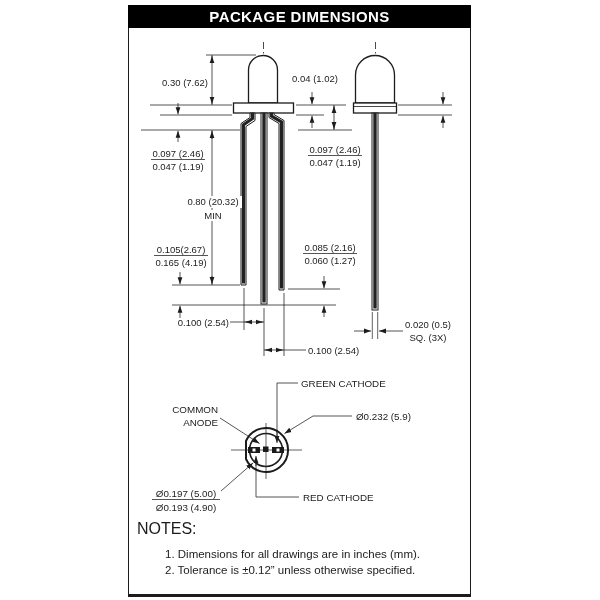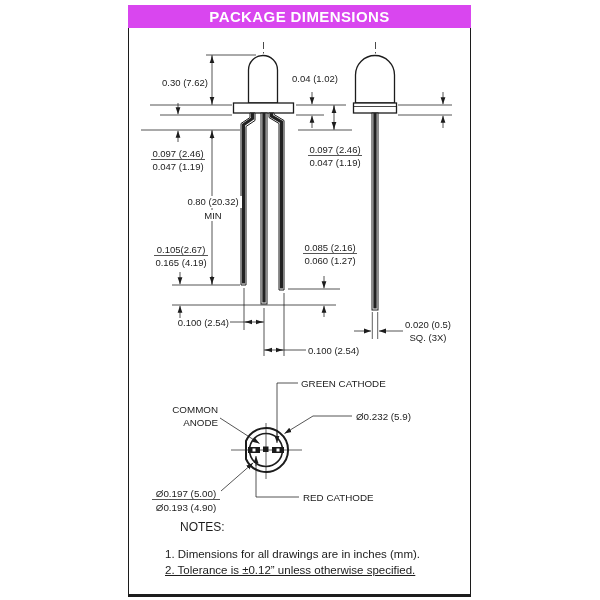--- a/index.html
+++ b/index.html
@@ -5,30 +5,30 @@
   html,body{margin:0;padding:0;}
   body{
     width:600px;height:600px;position:relative;background:#ffffff;
     font-family:"Liberation Sans",sans-serif;overflow:hidden;
   }
   .frame{
     position:absolute;left:128px;top:5px;width:343px;height:592px;
     border:1px solid #1c1c1c;border-bottom-width:3px;background:#fff;box-sizing:border-box;
   }
   .header{
-    position:absolute;left:128px;top:5px;width:343px;height:23px;background:#d946ef;
+    position:absolute;left:128px;top:5px;width:343px;height:23px;background:#000000;
     color:#ffffff;display:flex;align-items:center;justify-content:center;
     font-weight:bold;font-size:15px;letter-spacing:.4px;box-sizing:border-box;
   }
   .drawing{position:absolute;left:0;top:0;}
   svg text{font-family:"Liberation Sans",sans-serif;font-size:9.5px;fill:#1c1c1c;}
   svg .lbl{font-size:9.8px;}
-  .notes-head{position:absolute;left:137px;top:520px;font-size:12px;color:#1c1c1c;margin-left:43px;}
+  .notes-head{position:absolute;left:137px;top:520px;font-size:16px;color:#1c1c1c;}
   .note-item{position:absolute;left:137px;font-size:11.5px;color:#1c1c1c;white-space:nowrap;margin-left:28px;}
-  .n1{top:548px;} .n2{top:564px;text-decoration:underline;}
+  .n1{top:548px;} .n2{top:564px;}
 </style>
 </head>
 <body>
 
 <div class="frame"></div>
 <div class="header">
   <span>PACKAGE DIMENSIONS</span>
 </div>
 
 <svg class="drawing" width="600" height="600" viewBox="0 0 600 600">

